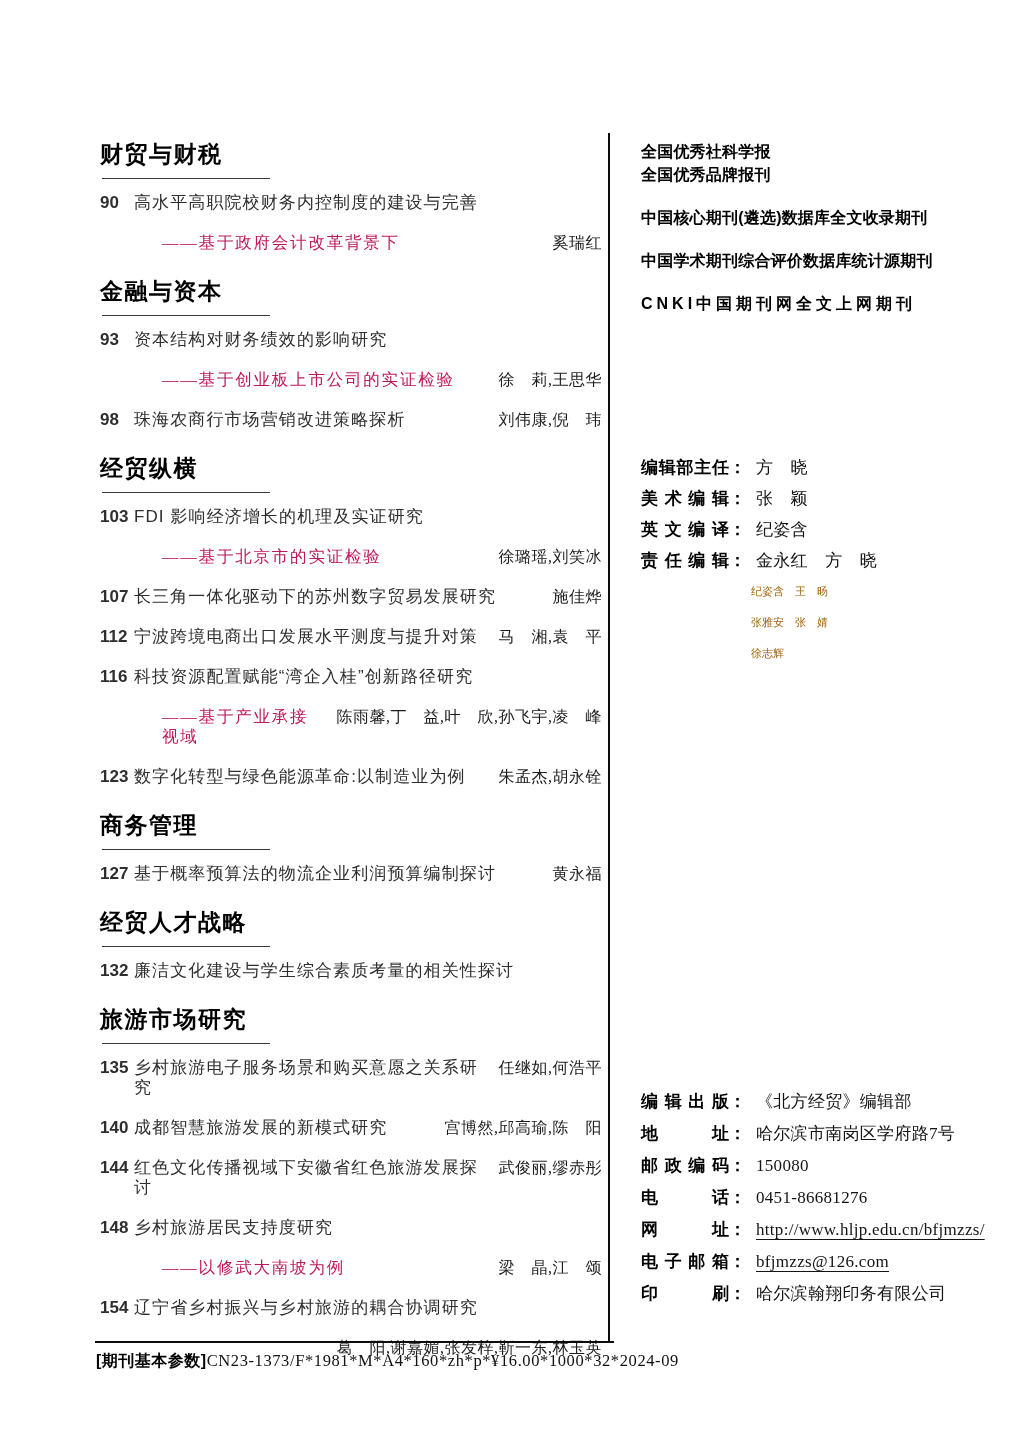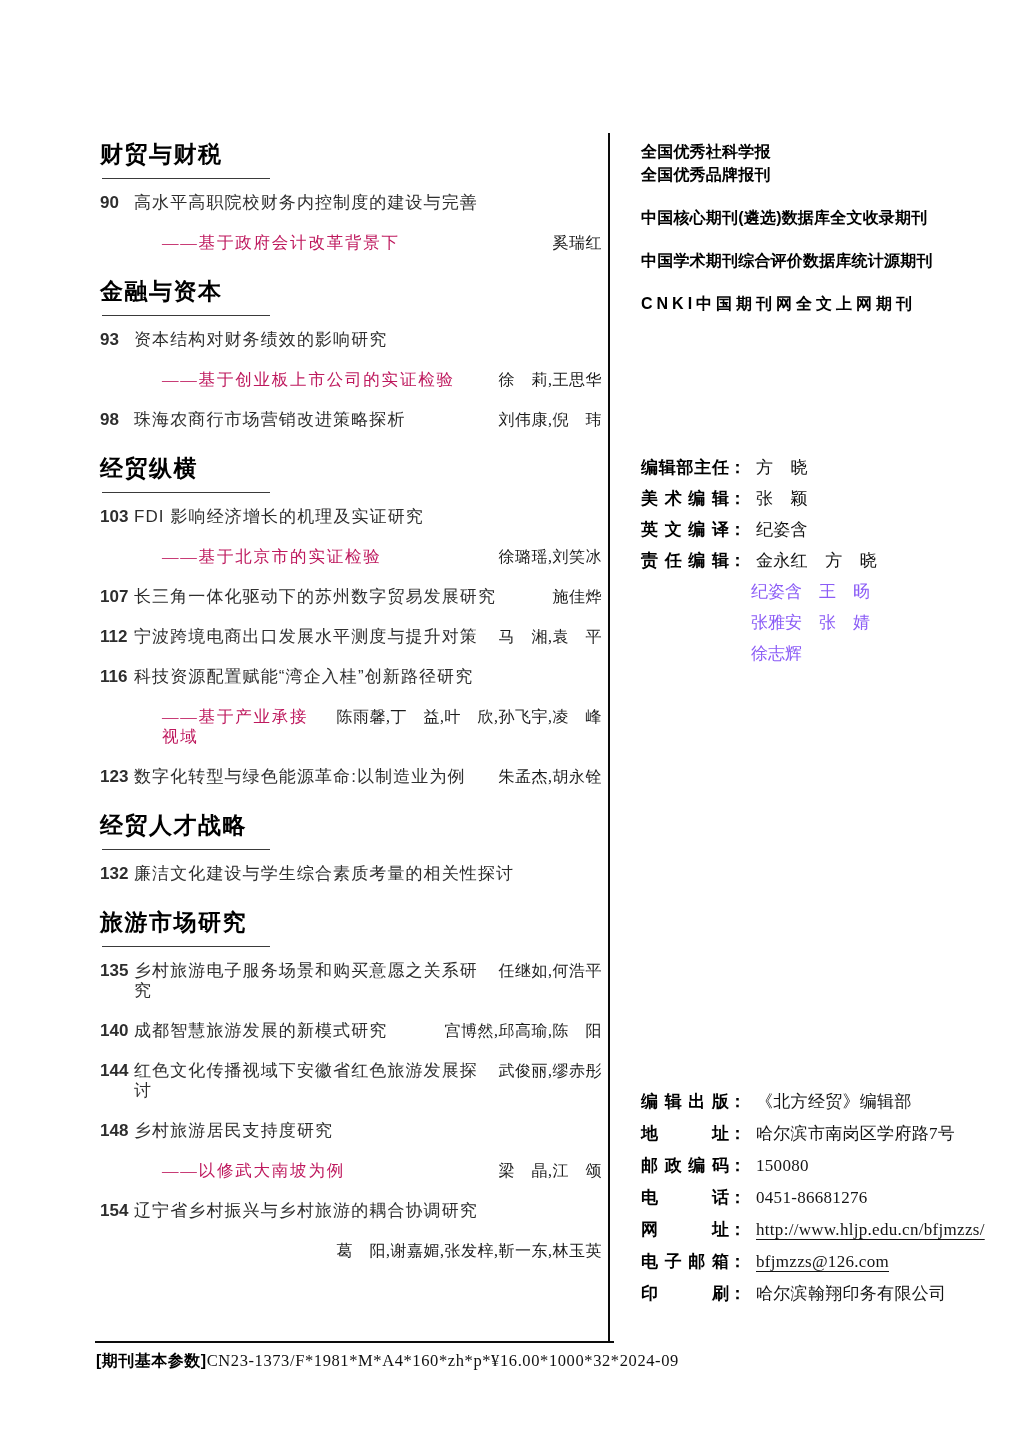--- a/index.html
+++ b/index.html
@@ -59,21 +59,21 @@
     font-weight:700; font-size:17px; color:#000;
     text-align:justify; text-align-last:justify;
   }
   .info-colon { font-weight:700; font-size:17px; color:#000; }
   .info-value {
     margin-left:10px;
     font-family:"Liberation Serif", serif; font-size:17px; color:#141414;
     letter-spacing:0.3px;
   }
   .info-extra { padding-left:110px; line-height:20px; margin-bottom:11px;
-    font-family:Liberation Sans, sans-serif; font-size:17px; color:#8b5cf6; white-space:nowrap; }
+    font-family:Liberation Mono, monospace; font-size:11px; color:#a16207; white-space:nowrap; }
   .u { text-decoration:underline; text-underline-offset:4px; }
 </style>
 </head>
 <body>
 
 <div class="page">
 
   <main class="left-col">
     <div>
         <section class="toc-section">
@@ -131,20 +131,29 @@
             <span class="title">科技资源配置赋能“湾企入桂”创新路径研究</span>
           </div>
           <div class="toc-row sub-row">
             <span class="subtitle">——基于产业承接视域</span>
             <span class="authors">陈雨馨,丁　益,叶　欣,孙飞宇,凌　峰</span>
           </div>
           <div class="toc-row">
             <span class="page-num">123</span>
             <span class="title">数字化转型与绿色能源革命:以制造业为例</span>
             <span class="authors">朱孟杰,胡永铨</span>
+          </div>
+        </section>
+        <section class="toc-section">
+          <h2 class="section-heading">商务管理</h2>
+          <div class="heading-rule"></div>
+          <div class="toc-row">
+            <span class="page-num">127</span>
+            <span class="title">基于概率预算法的物流企业利润预算编制探讨</span>
+            <span class="authors">黄永福</span>
           </div>
         </section>
         <section class="toc-section">
           <h2 class="section-heading">经贸人才战略</h2>
           <div class="heading-rule"></div>
           <div class="toc-row">
             <span class="page-num">132</span>
             <span class="title">廉洁文化建设与学生综合素质考量的相关性探讨</span>
           </div>
         </section>

